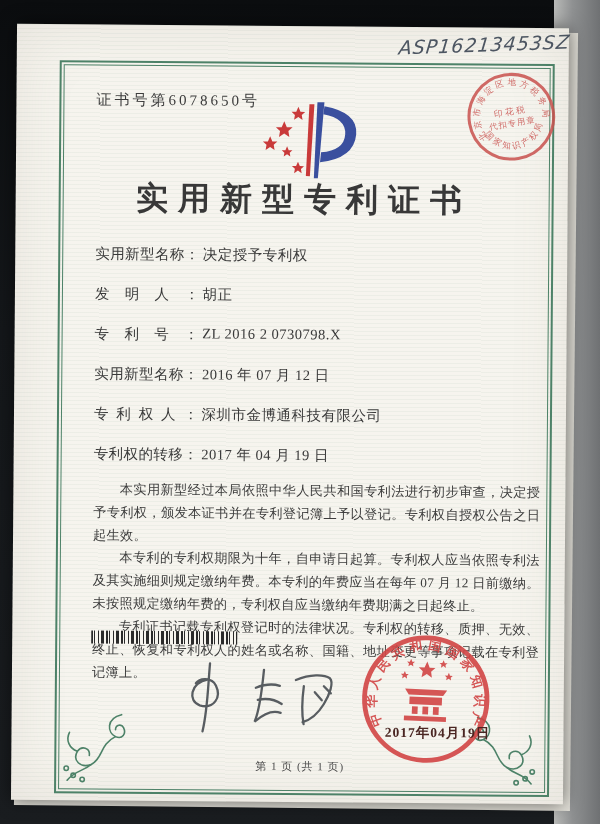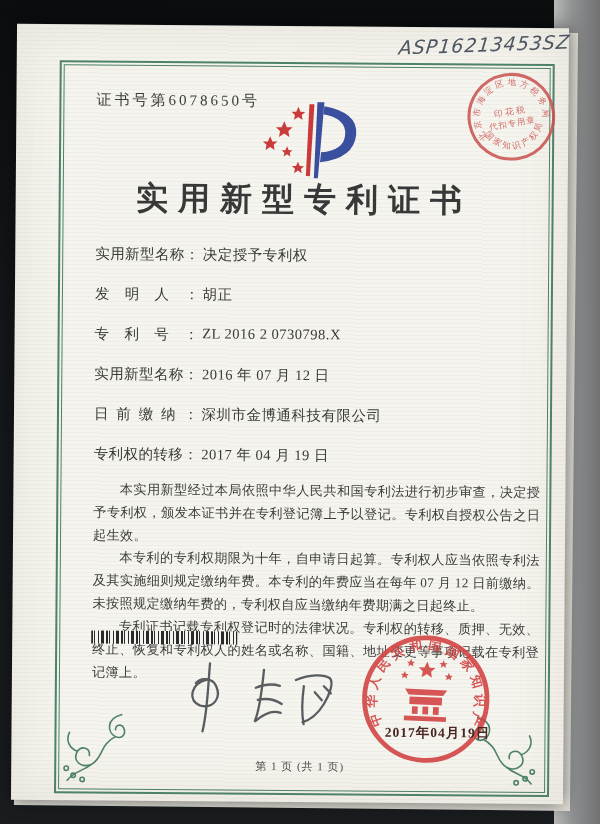--- a/index.html
+++ b/index.html
@@ -145,21 +145,21 @@
     </div>
     <div class="field-row">
       <span class="field-label">专利号：</span>
       <span class="field-value">ZL 2016 2 0730798.X</span>
     </div>
     <div class="field-row">
       <span class="field-label">实用新型名称：</span>
       <span class="field-value">2016 年 07 月 12 日</span>
     </div>
     <div class="field-row">
-      <span class="field-label">日前缴纳：</span>
+      <span class="field-label">专利权人：</span>
       <span class="field-value">深圳市金博通科技有限公司</span>
     </div>
     <div class="field-row">
       <span class="field-label">专利权的转移：</span>
       <span class="field-value">2017 年 04 月 19 日</span>
     </div>
   </div>
 
   <div class="paras">
     <p>本实用新型经过本局依照中华人民共和国专利法进行初步审查，决定授予专利权，颁发本证书并在专利登记簿上予以登记。专利权自授权公告之日起生效。</p>

